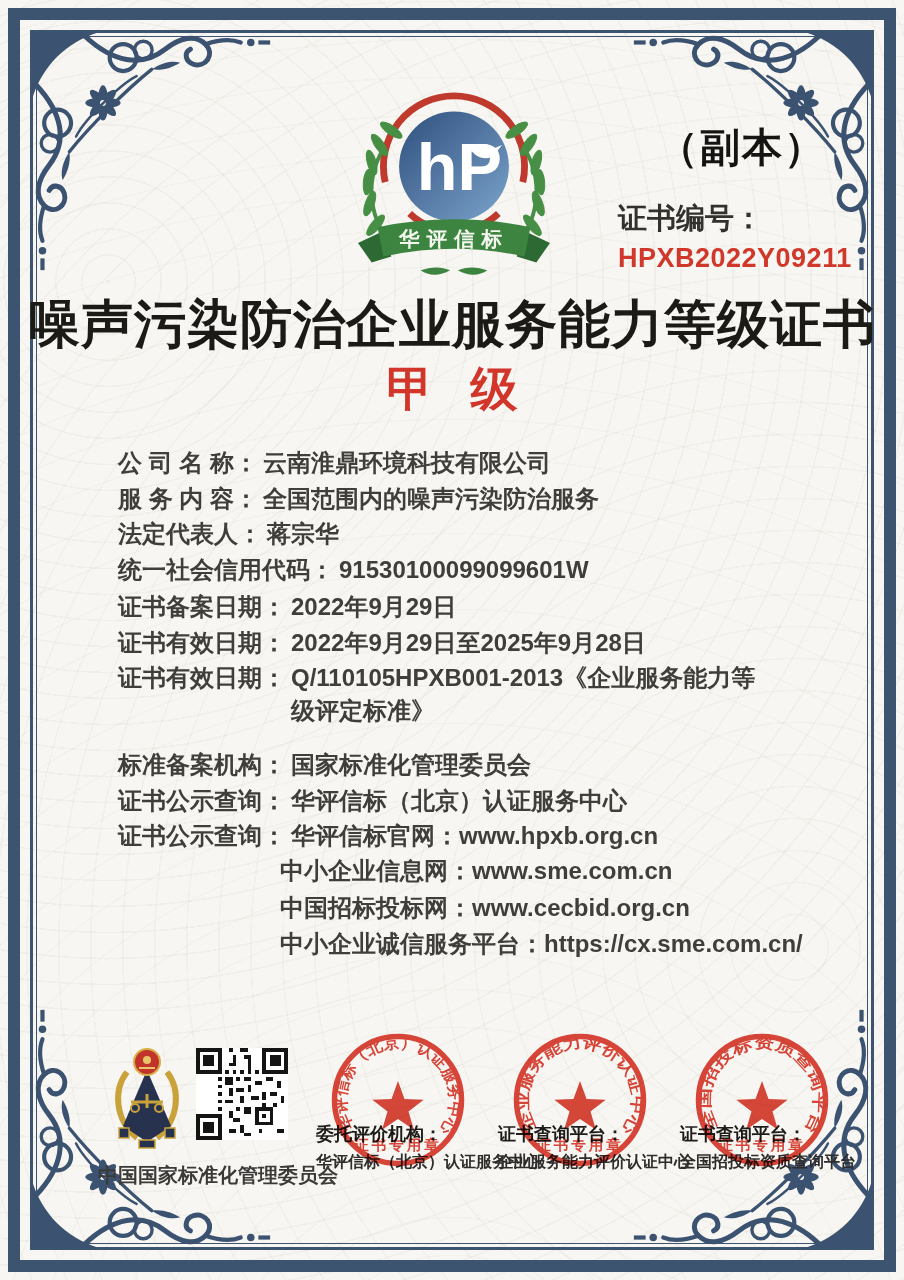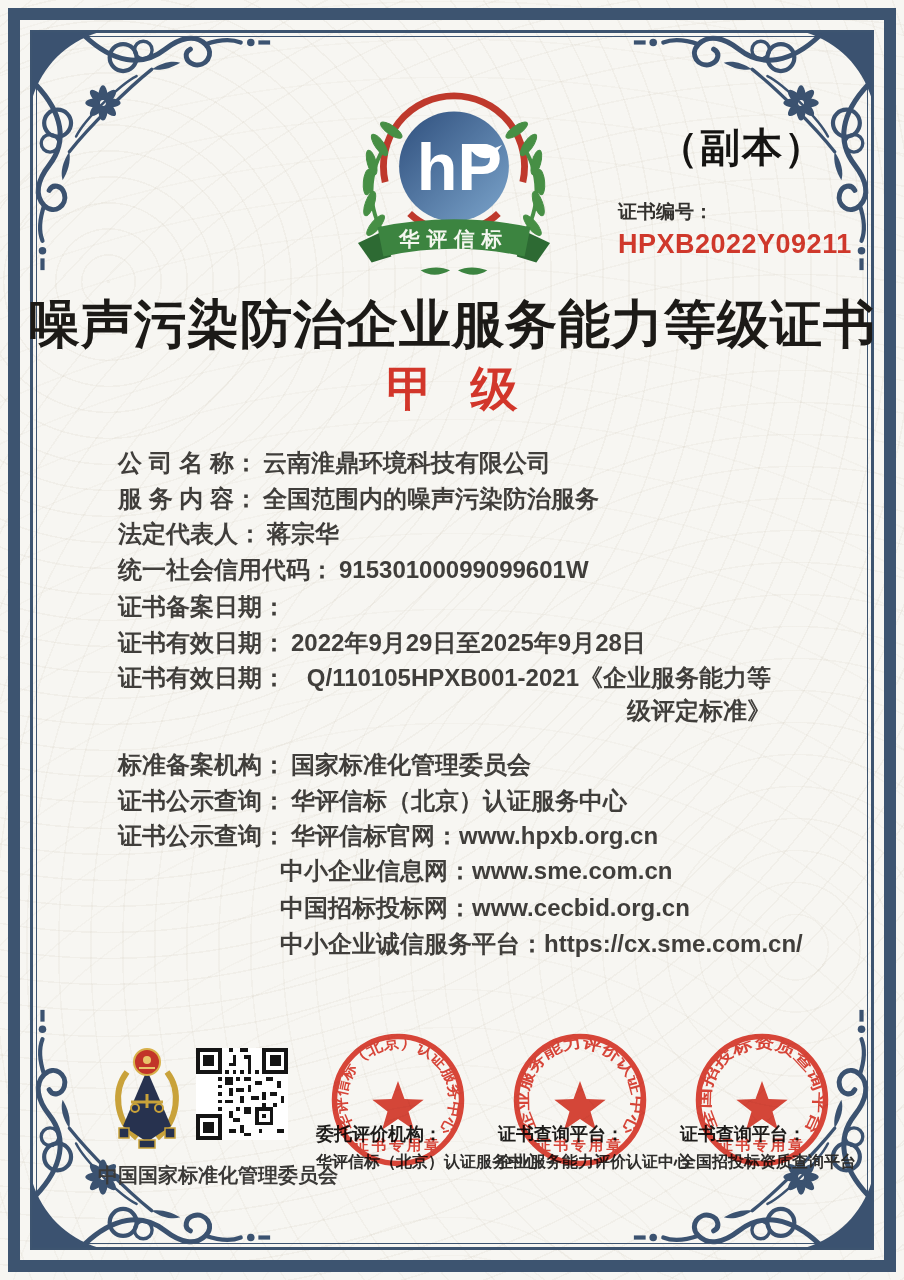--- a/index.html
+++ b/index.html
@@ -17,34 +17,34 @@
   .frame-inner2{position:absolute;inset:36px;border:1px solid #3d5470;pointer-events:none;}
   .corner{position:absolute;width:252px;height:252px;color:#3b5270;pointer-events:none;}
   .corner.tl{top:24px;left:24px;}
   .corner.tr{top:24px;right:24px;transform:scaleX(-1);}
   .corner.bl{bottom:24px;left:24px;transform:scaleY(-1);}
   .corner.br{bottom:24px;right:24px;transform:scale(-1,-1);}
   
   .logo{position:absolute;left:356px;top:88px;width:196px;height:200px;}
   .hdr-right{position:absolute;left:618px;top:120px;width:240px;}
   .copy-label{font-size:40px;font-weight:700;color:#151412;letter-spacing:2px;margin-left:40px;}
-  .certno-label{margin-top:24px;font-size:19px;font-weight:700;color:#33312e;}
+  .certno-label{margin-top:24px;font-size:29px;font-weight:700;color:#33312e;}
   .certno{margin-top:4px;font-size:27px;font-weight:700;color:#cf382b;letter-spacing:0.5px;}
   
   .title{position:absolute;top:290px;left:0;width:100%;text-align:center;
     font-size:52px;font-weight:900;color:#1c1a17;letter-spacing:1px;}
   .grade{position:absolute;top:358px;left:0;width:100%;text-align:center;
     font-size:47px;font-weight:900;color:#d2362a;letter-spacing:12px;text-indent:12px;}
   
   .blk{position:absolute;left:118px;color:#403e3b;font-weight:600;font-size:24px;}
   .blk .row{display:flex;align-items:flex-start;min-height:35.5px;line-height:33px;}
   .blk .lbl{white-space:nowrap;margin-right:5px;}
   .blk .val{white-space:normal;}
   .blk-fields{top:446px;}
-  .blk-dates{top:590px;text-align:right;}
+  .blk-dates{top:590px;}
   .blk-dates .val{max-width:480px;}
   .blk-orgs{top:748px;}
   .blk-links{top:854px;left:280px;}
   .blk-links .row{min-height:36.5px;line-height:34px;}
   
   .footer{position:absolute;left:0;top:1020px;width:904px;height:200px;}
   .csa{position:absolute;left:100px;top:20px;width:205px;height:140px;}
   .csa .emblem{position:absolute;left:5px;top:6px;}
   .csa .qr{position:absolute;left:96px;top:8px;}
   .csa .caption{position:absolute;left:-2px;top:122px;width:210px;text-align:center;
@@ -174,28 +174,29 @@
       </div>
     <div class="row">
         <span class="lbl">统一社会信用代码：</span>
         <span class="val">91530100099099601W</span>
       </div>
   </div>
 
   <div class="blk blk-dates">
     <div class="row">
         <span class="lbl">证书备案日期：</span>
+        <span class="val">2022年9月29日</span>
       </div>
     <div class="row">
         <span class="lbl">证书有效日期：</span>
         <span class="val">2022年9月29日至2025年9月28日</span>
       </div>
     <div class="row">
         <span class="lbl">证书有效日期：</span>
-        <span class="val">Q/110105HPXB001-2021《企业服务能力等级评定标准》</span>
+        <span class="val">Q/110105HPXB001-2013《企业服务能力等级评定标准》</span>
       </div>
   </div>
 
   <div class="blk blk-orgs">
     <div class="row">
         <span class="lbl">标准备案机构：</span>
         <span class="val">国家标准化管理委员会</span>
       </div>
     <div class="row">
         <span class="lbl">证书公示查询：</span>

